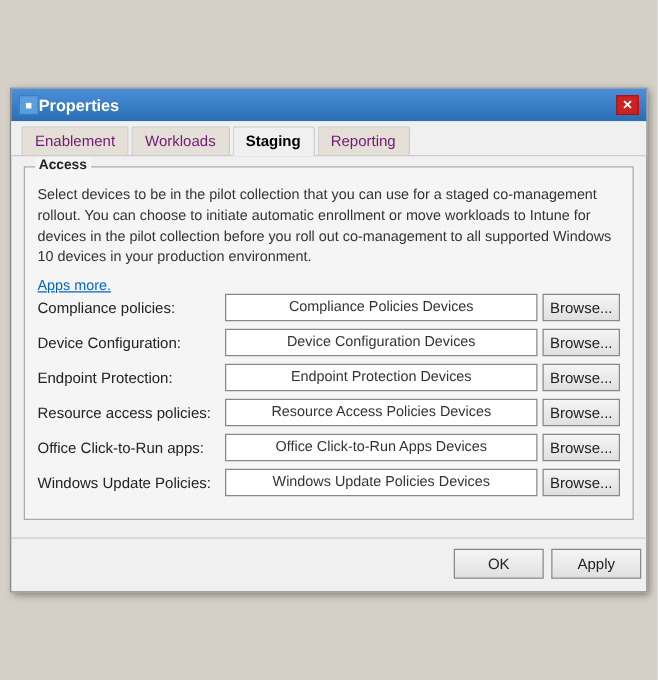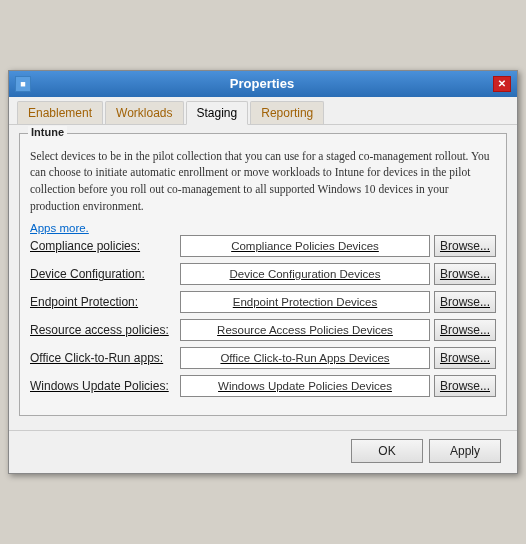--- a/index.html
+++ b/index.html
@@ -26,21 +26,20 @@
       display: flex;
       align-items: center;
       justify-content: space-between;
       padding: 4px 6px;
       height: 26px;
     }
     .title-bar-title {
       font-size: 13px;
       font-weight: 600;
       flex: 1;
-      text-align: center;
     }
     .title-bar-controls {
       display: flex;
       gap: 2px;
     }
     .title-btn {
       width: 18px;
       height: 16px;
       background: #cc2222;
       border: 1px solid #aa1111;
@@ -70,27 +69,27 @@
       padding: 4px 8px 0 8px;
       gap: 2px;
     }
     .tab {
       padding: 4px 10px;
       border: 1px solid #ccc;
       border-bottom: none;
       background: #e4e0d8;
       cursor: pointer;
       font-size: 12px;
-      color: #a16207;
+      color: #701a75;
       border-radius: 2px 2px 0 0;
     }
     .tab.active {
       background: #f0f0f0;
       border-bottom: 1px solid #f0f0f0;
-      font-weight: 400;
+      font-weight: 700;
       color: #000;
       margin-bottom: -1px;
       z-index: 1;
     }
     .content {
       padding: 8px 10px 10px 10px;
     }
     .group-box {
       border: 1px solid #aaa;
       padding: 8px 10px 12px 10px;
@@ -105,35 +104,33 @@
       padding: 0 3px;
       font-size: 11px;
       font-weight: 600;
       color: #222;
     }
     .description {
       font-size: 11.5px;
       line-height: 1.45;
       color: #333;
       margin-top: 6px;
-      font-family: Liberation Serif, serif;
     }
     .learn-more {
       color: #0066cc;
       text-decoration: underline;
       cursor: pointer;
       display: inline-block;
       margin-top: 8px;
       font-size: 11.5px;
     }
     .policy-row {
       display: flex;
       align-items: center;
       margin-bottom: 6px;
-      text-decoration: underline;
     }
     .policy-label {
       width: 150px;
       font-size: 12px;
       color: #222;
       flex-shrink: 0;
     }
     .policy-input {
       flex: 1;
       height: 22px;
@@ -152,21 +149,21 @@
       background: linear-gradient(to bottom, #f5f5f5, #e0e0e0);
       border: 1px solid #888;
       font-size: 12px;
       cursor: pointer;
       color: #222;
       flex-shrink: 0;
     }
     .footer {
       display: flex;
       justify-content: flex-end;
-      padding: 8px 16px 10px 10px;
+      padding: 8px 4px 10px 10px;
       gap: 6px;
       border-top: 1px solid #ccc;
       margin-top: 4px;
     }
     .footer-btn {
       width: 72px;
       height: 24px;
       background: linear-gradient(to bottom, #f5f5f5, #e0e0e0);
       border: 1px solid #888;
       font-size: 12px;
@@ -188,21 +185,21 @@
 
   <div class="tab-bar">
     <div class="tab">Enablement</div>
     <div class="tab">Workloads</div>
     <div class="tab active">Staging</div>
     <div class="tab">Reporting</div>
   </div>
 
   <div class="content">
     <div class="group-box">
-      <span class="group-label">Intune</span>
+      <span class="group-label">Access</span>
       <p class="description">Select devices to be in the pilot collection that you can use for a staged co-management rollout. You can choose to initiate automatic enrollment or move workloads to Intune for devices in the pilot collection before you roll out co-management to all supported Windows 10 devices in your production environment.</p>
       <a class="learn-more">Apps more.</a>
 
       <div>
 
         <div class="policy-row">
           <span class="policy-label">Compliance policies:</span>
           <input class="policy-input" type="text" value="Compliance Policies Devices" style="">
           <button class="browse-btn">Browse...</button>
         </div>

